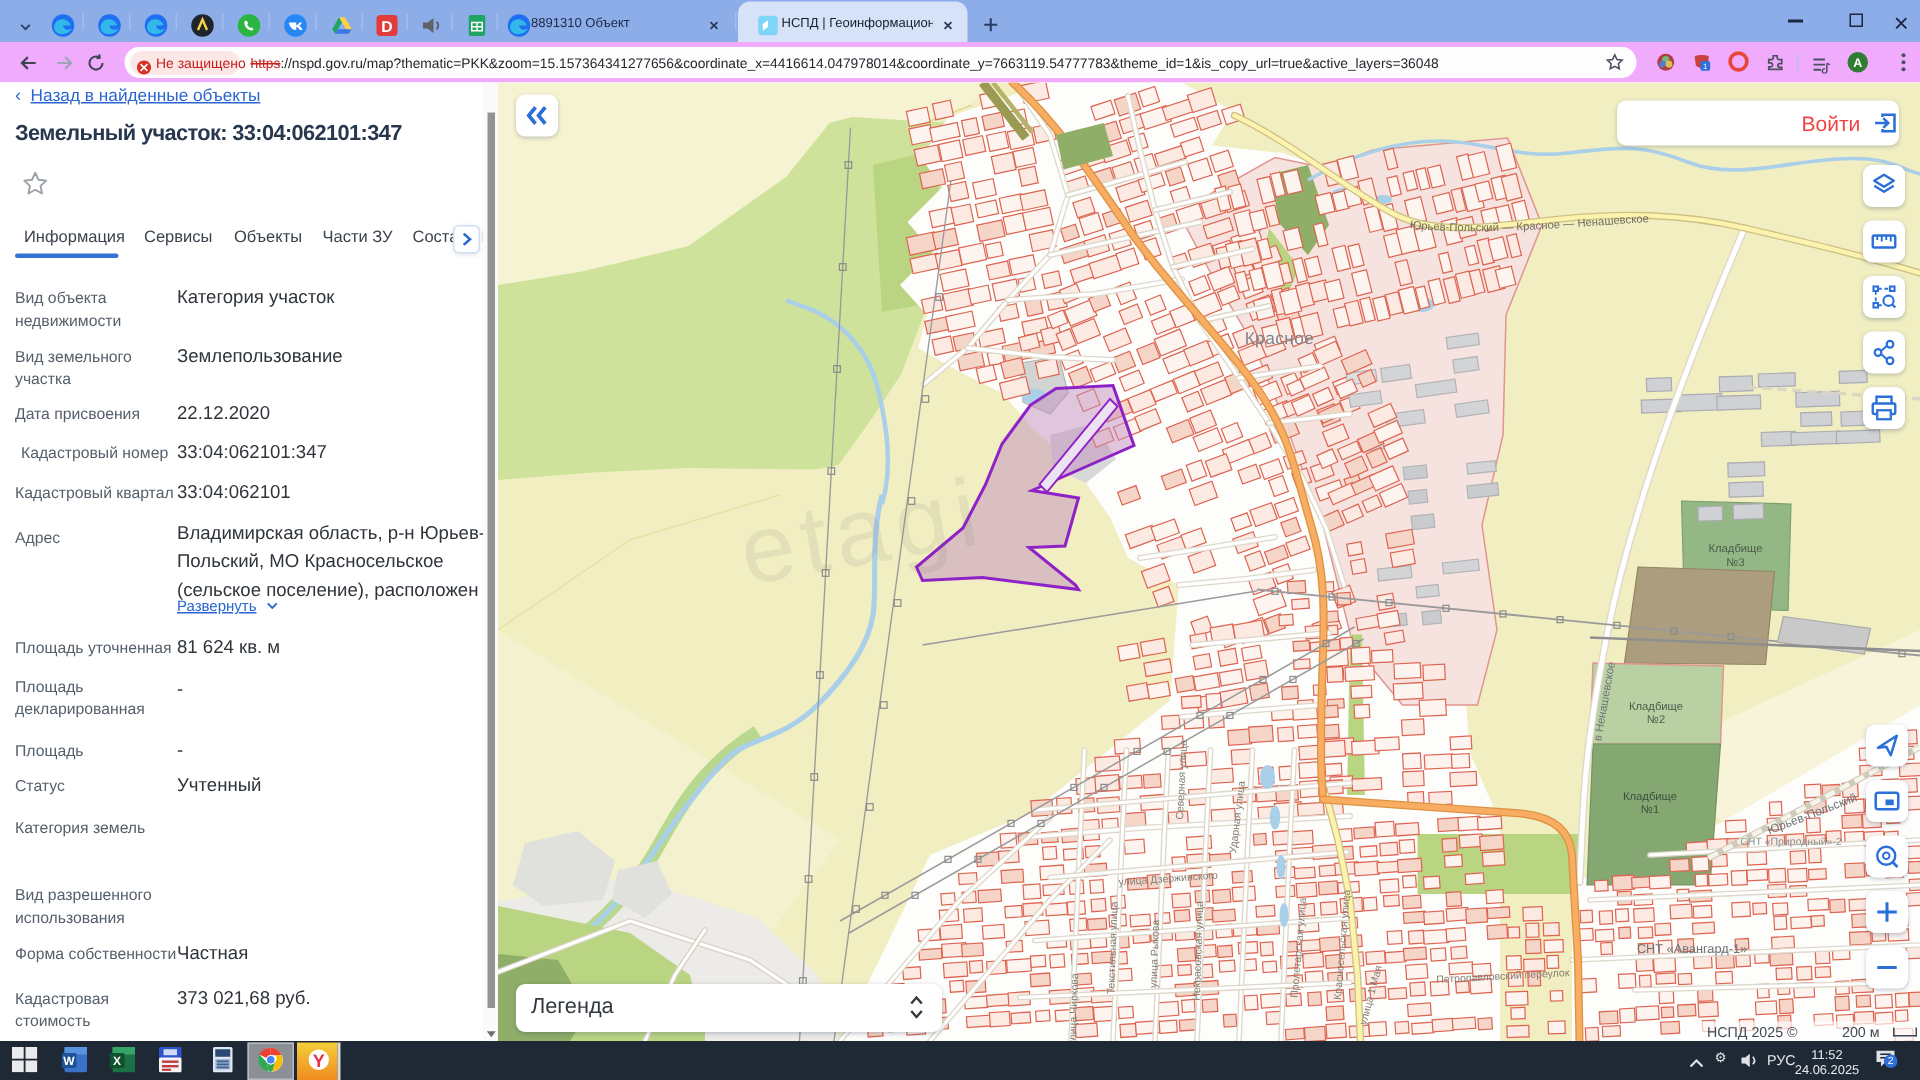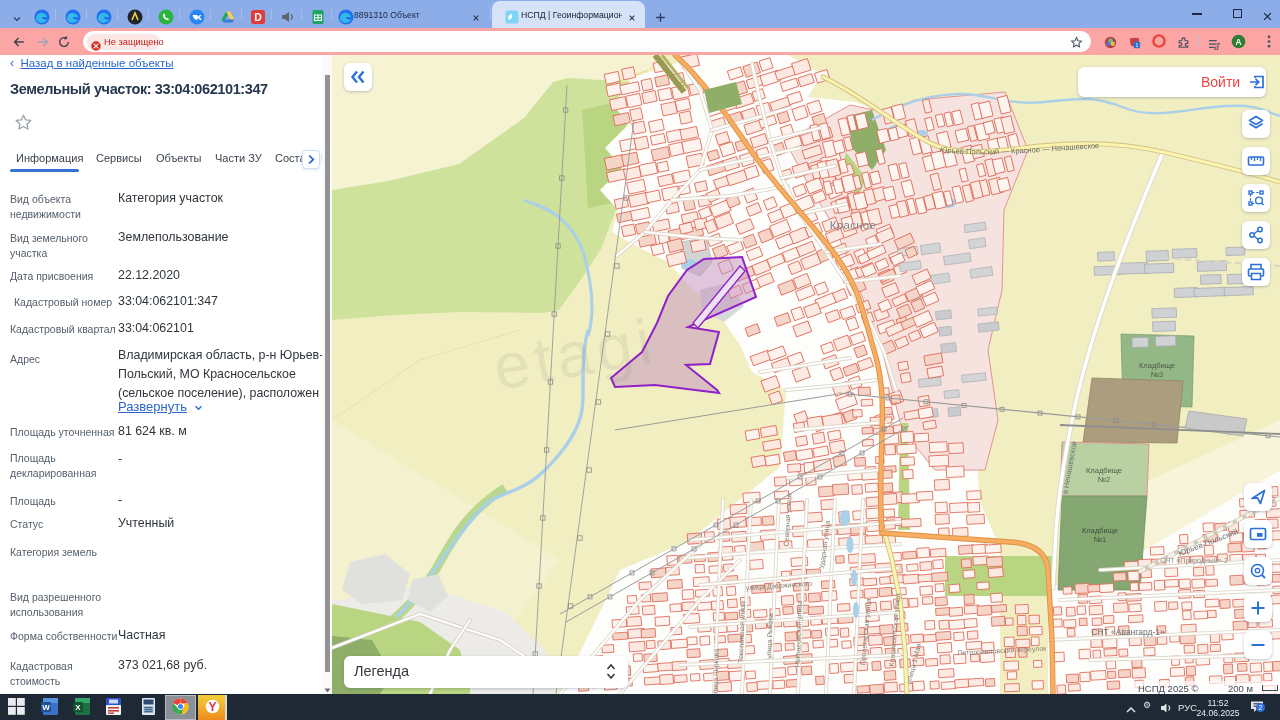--- a/index.html
+++ b/index.html
@@ -1,17 +1,17 @@
 <!DOCTYPE html>
 <html><head><meta charset="utf-8"><title>НСПД</title>
 <style>
 *{margin:0;padding:0;box-sizing:border-box}
 html,body{width:1280px;height:720px;overflow:hidden;font-family:"Liberation Sans",sans-serif;background:#fff}
 #tabstrip{position:absolute;left:0;top:0;width:1280px;height:28px;background:#8cade8}
-#toolbar{position:absolute;left:0;top:28px;width:1280px;height:27px;background:#fca5a5}
+#toolbar{position:absolute;left:0;top:28px;width:1280px;height:27px;background:#f0abfc}
 #content{position:absolute;left:0;top:55px;width:1280px;height:639px;background:#fff}
 #panel{position:absolute;left:0;top:0;width:322px;height:639px;background:#fff;overflow:hidden}
 #sbar{position:absolute;left:322px;top:0;width:10px;height:639px;background:#fafafa}
 #mapwrap{position:absolute;left:332px;top:0;width:948px;height:639px;overflow:hidden}
 #taskbar{position:absolute;left:0;top:694px;width:1280px;height:26px;background:#1f2935}
 .abs{position:absolute}
 .fix{position:fixed}
 .tab{position:absolute;top:0;height:28px;font-size:8.7px;color:#1b2a47}
 .mbtn{position:absolute;width:28px;height:28px;background:#fff;border-radius:6px;box-shadow:0 1px 3px rgba(40,60,90,.28)}
 .plabel{position:absolute;font-size:10.5px;color:#56606b;line-height:15px}
@@ -113,20 +113,21 @@
     <div class="fix" style="left:57px;top:34.5px;width:14px;height:14px"><svg width="14" height="14" viewBox="0 0 16 16">
         <path d="M13 8 A5 5 0 1 1 10.5 3.7 M10.5 1.5 L10.8 4 L8.3 4.3" stroke="#3f4550" stroke-width="1.6" fill="none"></path>
       </svg></div>
     <div class="fix" style="left:83px;top:31px;width:1008px;height:21px;background:#fdfdfe;border-radius:10.5px"></div>
     <div class="fix" style="left:87px;top:33.5px;width:73px;height:16px;background:#fbe7e5;border-radius:8px"></div>
     <div class="fix" style="left:91px;top:36.5px;width:10px;height:10px"><svg width="10" height="10" viewBox="0 0 11 11">
         <circle cx="5.5" cy="5.5" r="5.2" fill="#d93025"></circle>
         <path d="M3 3 L8 8 M8 3 L3 8" stroke="#fff" stroke-width="1.2"></path>
       </svg></div>
     <div class="fix" style="left:104px;top:37px;font-size:9.3px;color:#c5221f">Не защищено</div>
+    <div class="fix" style="left:167px;top:36.5px;font-size:9.2px;color:#23272d;white-space:nowrap"><span style="color:#c5221f;text-decoration:line-through">https</span>://nspd.gov.ru/map?thematic=PKK&amp;zoom=15.157364341277656&amp;coordinate_x=4416614.047978014&amp;coordinate_y=7663119.54777783&amp;theme_id=1&amp;is_copy_url=true&amp;active_layers=36048</div>
     <div class="fix" style="left:1070px;top:34.5px;width:13px;height:13px"><svg width="13" height="13" viewBox="0 0 15 15">
         <path d="M7.5 1.8 L9.2 5.4 L13.2 5.9 L10.3 8.6 L11 12.5 L7.5 10.6 L4 12.5 L4.7 8.6 L1.8 5.9 L5.8 5.4 Z" fill="none" stroke="#4a5160" stroke-width="1.2"></path>
       </svg></div>
     <div class="fix" style="left:1104px;top:34.5px;width:13px;height:13px"><svg width="13" height="13" viewBox="0 0 15 15">
         <circle cx="7.5" cy="7.5" r="6.5" fill="#b03e3e"></circle>
         <circle cx="7.5" cy="5.5" r="2.8" fill="#74b87c"></circle>
         <circle cx="5" cy="9" r="2.6" fill="#5878c8"></circle>
         <circle cx="10" cy="9" r="2.6" fill="#d8c052"></circle>
       </svg></div>
     <div class="fix" style="left:1128px;top:34.5px;width:13px;height:13px"><svg width="13" height="13" viewBox="0 0 15 15">
@@ -191,21 +192,21 @@
       <div class="plabel" style="left:10px;top:439px">Площадь</div>
       <div class="pval" style="top:436px">-</div>
       <div class="plabel" style="left:10px;top:462px">Статус</div>
       <div class="pval" style="top:459px">Учтенный</div>
       <div class="plabel" style="left:10px;top:490px">Категория земель</div>
       <div class="plabel" style="left:10px;top:535px">Вид разрешенного<br>использования</div>
       <div class="plabel" style="left:10px;top:574px">Форма собственности</div>
       <div class="pval" style="top:571px">Частная</div>
       <div class="plabel" style="left:10px;top:604px">Кадастровая<br>стоимость</div>
       <div class="pval" style="top:601px">373 021,68 руб.</div>
-      <div class="abs" style="left:118px;top:344px;font-size:13px;color:#2b66cf"><span style="text-decoration:underline">Развернуть</span>&nbsp;&nbsp;<svg width="9" height="6" viewBox="0 0 10 7" style="display:inline-block">
+      <div class="abs" style="left:118px;top:344px;font-size:10px;color:#2b66cf"><span style="text-decoration:underline">Развернуть</span>&nbsp;&nbsp;<svg width="9" height="6" viewBox="0 0 10 7" style="display:inline-block">
           <path d="M1.5 1.5 L5 5 L8.5 1.5" stroke="#2b66cf" stroke-width="1.5" fill="none"></path>
         </svg></div>
     </div>
   <div id="sbar">
       <div class="abs" style="left:3px;top:20px;width:5px;height:597px;background:#939393"></div>
       <div class="abs" style="left:2px;top:625px;width:7px;height:7px"><svg width="7" height="7">
           <path d="M0.5 1.5 L3.5 5.5 L6.5 1.5 Z" fill="#6f6f6f"></path>
         </svg></div>
     </div>
   <div id="mapwrap"><svg id="map" width="948" height="639" viewBox="332 55 948 639">

